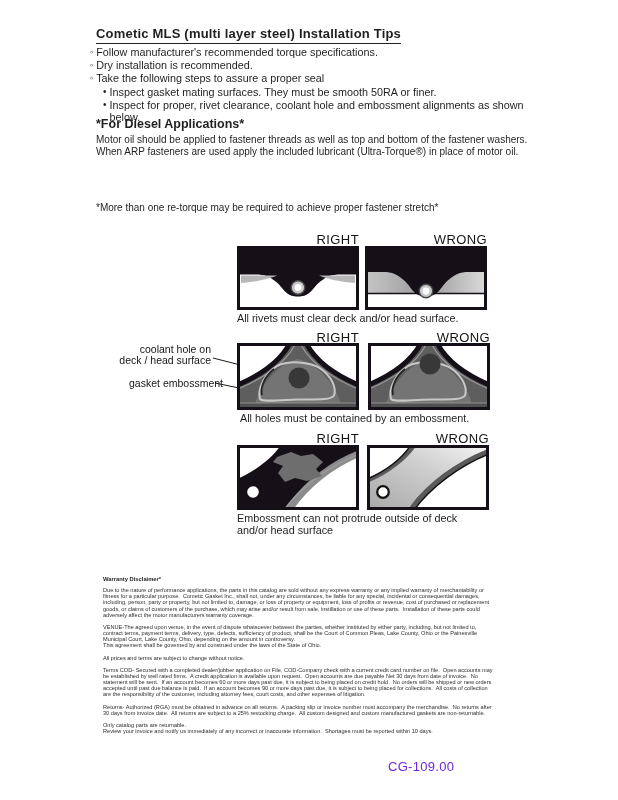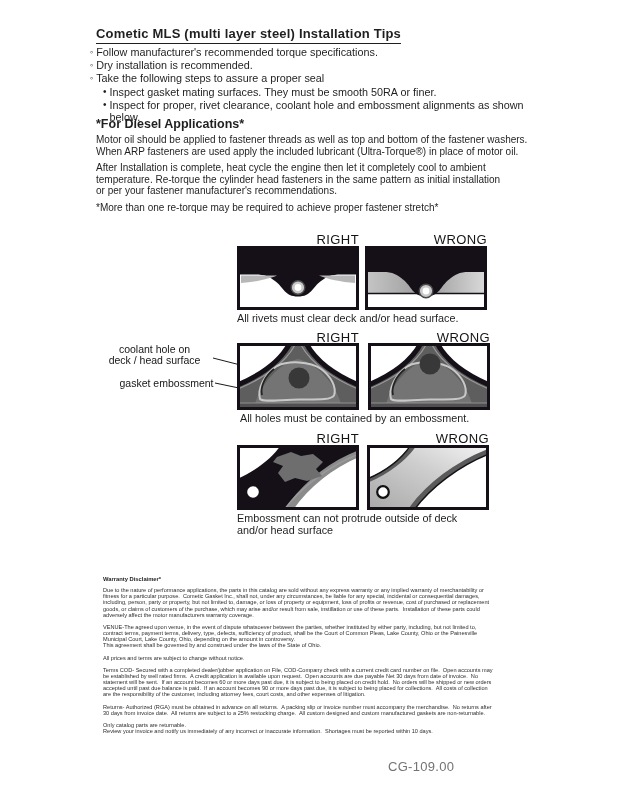--- a/index.html
+++ b/index.html
@@ -19,25 +19,25 @@
   .tip-sub .tip-marker{font-size:10px;}
   .section-head{left:96px;top:117px;font-size:12.5px;font-weight:bold;}
   .para{left:96px;width:492px;font-size:10px;line-height:11.7px;white-space:pre-wrap;}
   .p1{top:134px;}
   .p2{top:162px;}
   .pnote{top:202px;}
   .dg-header{width:122px;text-align:right;font-size:13px;letter-spacing:.4px;color:#141414;}
   .dg-box{width:122px;line-height:0;}
   .dg-box svg{display:block;}
   .caption{font-size:10.8px;line-height:11.6px;white-space:pre-wrap;}
-  .dg-label{font-size:10.5px;line-height:11.3px;text-align:center;width:113px;white-space:pre-wrap;color:#161616;}
+  .dg-label{font-size:10.5px;line-height:11.3px;text-align:right;width:113px;white-space:pre-wrap;color:#161616;}
   .disclaimer{left:103px;top:576px;width:434px;font-size:5.6px;line-height:6.15px;color:#2e2e2e;}
   .disclaimer h4{margin:0 0 5px 0;font-size:5.8px;font-weight:bold;color:#1f1f1f;}
   .disclaimer p{margin:0 0 6px 0;white-space:pre-wrap;}
-  .footer-code{left:388px;top:759px;font-size:13px;letter-spacing:.3px;color:#737373;}
+  .footer-code{left:388px;top:759px;font-size:13px;letter-spacing:.3px;color:#6d28d9;}
 </style>
 </head>
 <body>
 
 <div class="page">
 
   <div class="abs title">Cometic MLS (multi layer steel) Installation Tips</div>
 
   <div class="abs tips">
     <div class="tip-line">
@@ -58,23 +58,20 @@
     </div>
     <div class="tip-line tip-sub">
       <span class="tip-marker">•</span>
       <span>Inspect for proper, rivet clearance, coolant hole and embossment alignments as shown below.</span>
     </div>
   </div>
 
   <div class="abs section-head">*For Diesel Applications*</div>
   <div class="abs para p1">Motor oil should be applied to fastener threads as well as top and bottom of the fastener washers.
 When ARP fasteners are used apply the included lubricant (Ultra-Torque®) in place of motor oil.</div>
-  <div class="abs para p2">After Installation is complete, heat cycle the engine then let it completely cool to ambient
-temperature. Re-torque the cylinder head fasteners in the same pattern as initial installation
-or per your fastener manufacturer's recommendations.</div>
   <div class="abs para pnote">*More than one re-torque may be required to achieve proper fastener stretch*</div>
 
   <div class="abs dg-header" style="left:237px;top:232px;">RIGHT</div>
   <div class="abs dg-header" style="left:365px;top:232px;">WRONG</div>
 
   <div class="abs dg-box" style="left:237px;top:246px;">
     <svg width="122" height="64" viewBox="0 0 122 64">
       <rect width="122" height="64" fill="#ffffff"></rect>
       <path d="M0 0 H122 V28.5 H104 C94 28.5 90 30.5 84 35 C75 41.5 74.5 50.5 61 50.5 C47.5 50.5 47 41.5 38 35 C32 30.5 28 28.5 18 28.5 H0 Z" fill="#150f17"></path>
       <path d="M4 29.5 H40 C32 33 18 36 4 37 Z" fill="#b7b7b7"></path>

